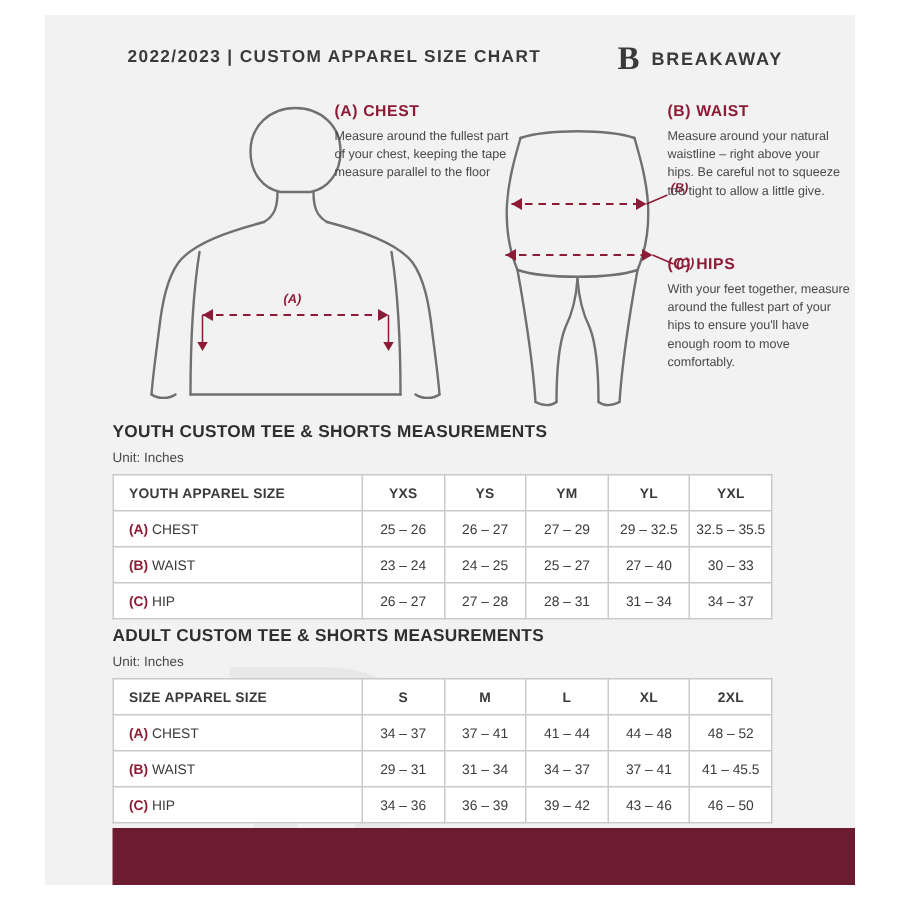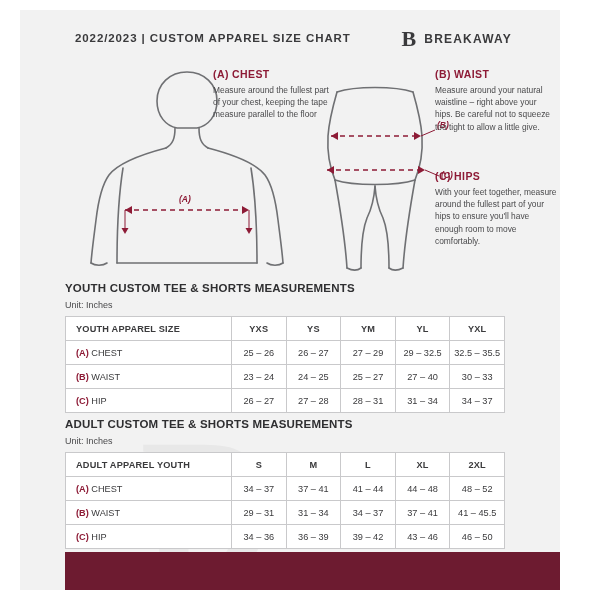--- a/index.html
+++ b/index.html
@@ -16,21 +16,21 @@
   .page {
     position: absolute;
     left: 0;
     top: 0;
     width: 600px;
     height: 600px;
     background: #ffffff;
   }
   .sheet {
     position: absolute;
-    left: 20px;
+    left: 30px;
     top: 10px;
     width: 540px;
     height: 580px;
     background: #f2f2f2;
     overflow: hidden;
   }
   .watermark {
     position: absolute;
     left: 120px;
     top: 420px;
@@ -320,21 +320,21 @@
         </tbody>
       </table>
     </div>
 
     <div class="table-block tbl-adult">
       <div class="tbl-title">ADULT CUSTOM TEE &amp; SHORTS MEASUREMENTS</div>
       <div class="tbl-unit">Unit: Inches</div>
       <table>
         <thead>
           <tr>
-            <th class="rowhead">ADULT APPAREL YOUTH</th>
+            <th class="rowhead">SIZE APPAREL SIZE</th>
             <th>S</th>
             <th>M</th>
             <th>L</th>
             <th>XL</th>
             <th>2XL</th>
           </tr>
         </thead>
         <tbody>
           <tr>
             <td class="rowhead"><span class="lbl-code">(A)</span> <span class="lbl-text">CHEST</span></td>

